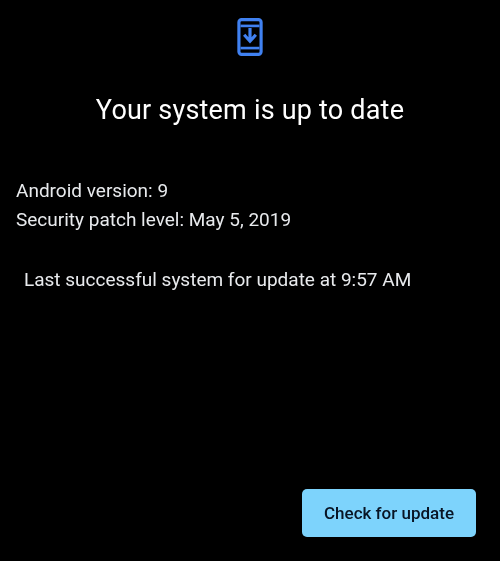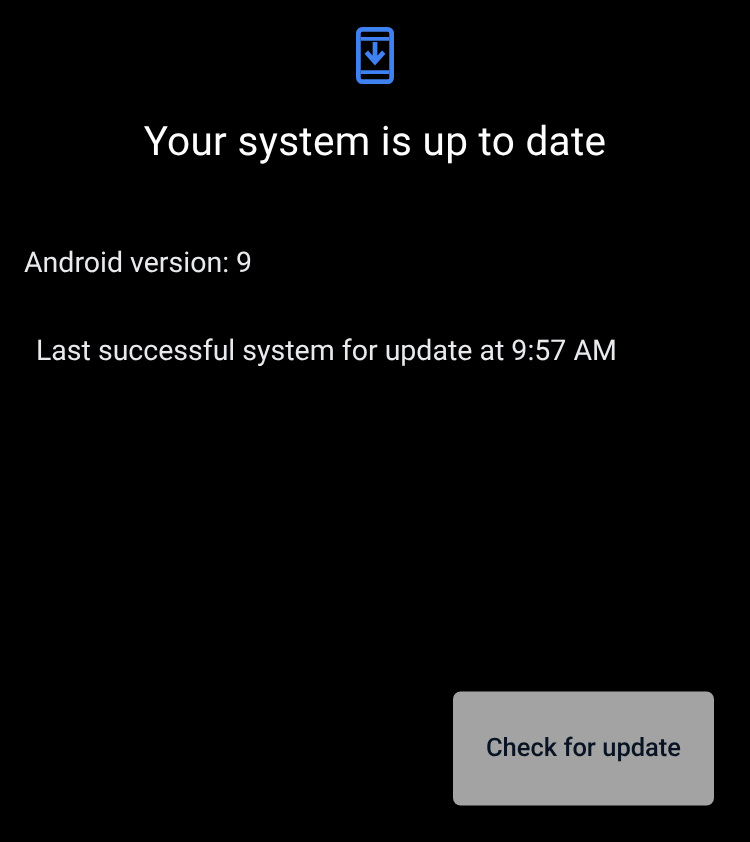--- a/index.html
+++ b/index.html
@@ -22,21 +22,21 @@
       padding-top: 18px;
     }
     .device-icon {
       width: 26px;
       height: 38px;
     }
     .title {
       text-align: center;
       font-size: 27px;
       font-weight: 400;
-      margin-top: 22px;
+      margin-top: 38px;
       letter-spacing: 0.2px;
     }
     .info-block {
       margin-top: 50px;
       padding-left: 16px;
       padding-right: 24px;
     }
     .info-line {
       font-size: 19px;
       font-weight: 400;
@@ -49,25 +49,25 @@
       padding-right: 24px;
       font-size: 19px;
       font-weight: 400;
       color: #e8eaed;
       line-height: 1.55;
     }
     .action-button {
       position: absolute;
       bottom: 24px;
       right: 24px;
-      background: #a3a3a3;
+      background: #7dd3fc;
       color: #081424;
       border: none;
       border-radius: 5px;
-      padding: 28px 22px;
+      padding: 14px 22px;
       font-size: 17px;
       font-weight: 500;
       font-family: inherit;
       cursor: pointer;
     }
   </style>
 </head>
 <body>
 
 <div class="icon-container">
@@ -78,19 +78,22 @@
     <path d="M12 11 L12 21 M7.5 17 L12 22 L16.5 17" stroke="#4081f1" stroke-width="3" stroke-linecap="square" stroke-linejoin="miter" fill="none"></path>
   </svg>
 </div>
 
 <h1 class="title">Your system is up to date</h1>
 
 <div class="info-block">
   <div class="info-line">
     <span>Android version: </span><span>9</span>
   </div>
+  <div class="info-line">
+    <span>Security patch level: </span><span>May 5, 2019</span>
+  </div>
 </div>
 
 <div class="check-line">
   <span>Last successful system for update at </span><span>9:57 AM</span>
 </div>
 
 <button class="action-button">Check for update</button>
 
 </body></html>

